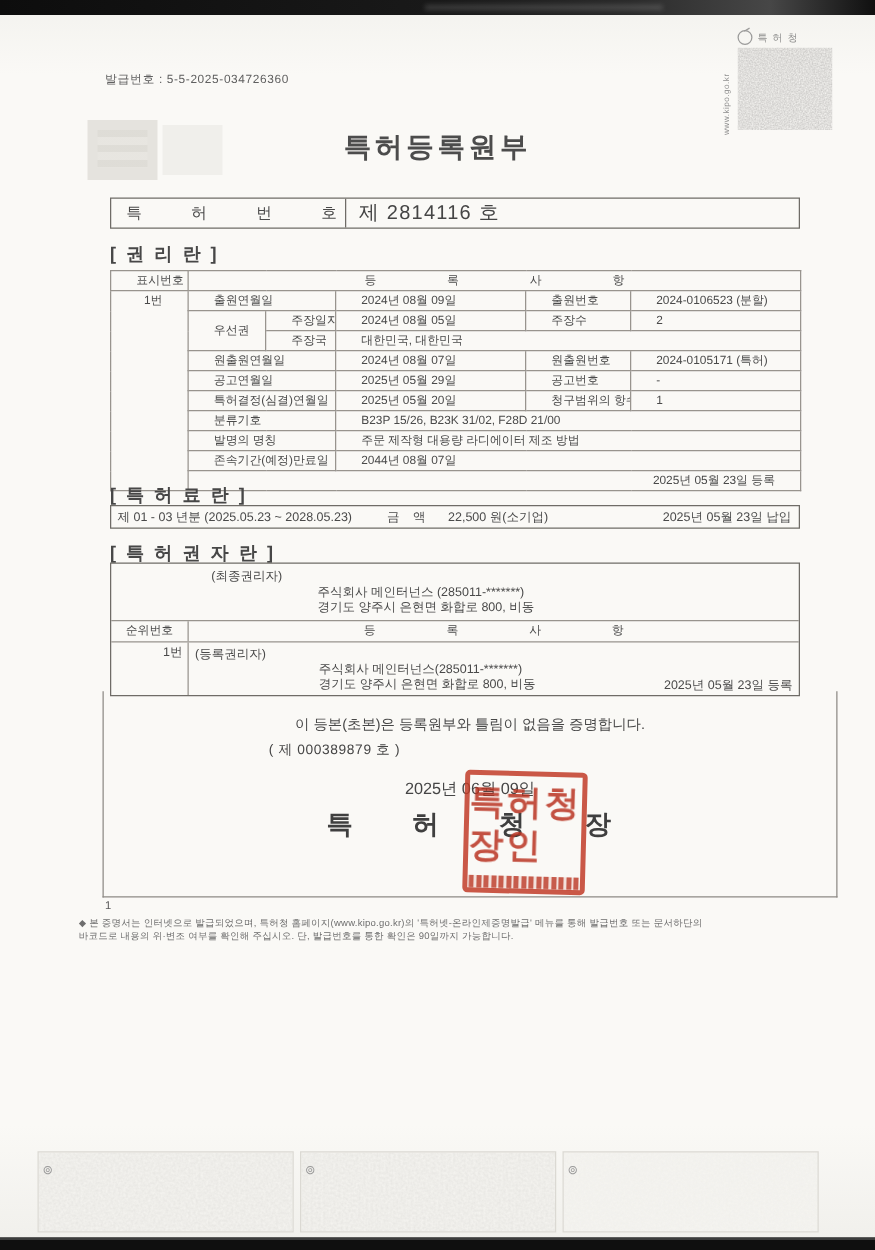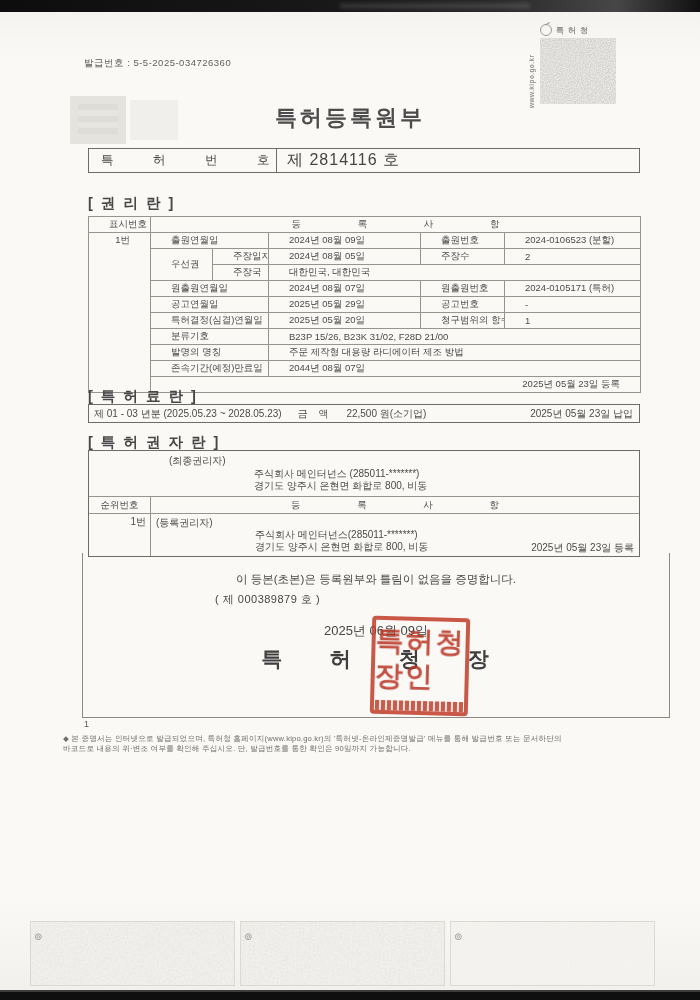--- a/index.html
+++ b/index.html
@@ -12,41 +12,41 @@
   .topbar { position:absolute; top:0; left:0; width:700px; height:12px;
             background:linear-gradient(90deg,#0d0d0d 0%,#191919 50%,#2b2b2b 72%,#474747 88%,#101010 100%); }
   .topbar::after { content:""; position:absolute; left:340px; top:4px; width:190px; height:4px;
                    background:rgba(255,255,255,.16); filter:blur(2px); }
   .bottombar { position:absolute; bottom:0; left:0; width:700px; height:8px; background:#0f0f0f;
                border-top:2px solid #3c3c3c; }
 
   .issue-no { position:absolute; left:84px; top:57px; font-size:9.5px; letter-spacing:.5px; color:#606060; }
 
   
-  .kipo-block { position:absolute; left:524px; top:20px; width:100px; height:90px;font-weight:bold; }
+  .kipo-block { position:absolute; left:574px; top:20px; width:100px; height:90px; }
   .kipo-head { position:absolute; left:16px; top:4px; display:flex; align-items:center; gap:4px; opacity:.75; }
   .kipo-logo-icon { width:10px; height:10px; border:1.5px solid #7d7d7d; border-radius:50%; position:relative; }
   .kipo-logo-icon::after { content:""; position:absolute; left:5px; top:-2px; width:5px; height:4px;
                            border-top:1.5px solid #7d7d7d; transform:rotate(-30deg); }
   .kipo-name { font-size:8px; letter-spacing:4px; color:#6d6d6d; }
   .kipo-url { position:absolute; left:4px; top:16px; height:72px; writing-mode:vertical-rl;
               transform:rotate(180deg); font-size:6.5px; color:#8f8f8f; letter-spacing:.4px; }
   .kipo-noise { position:absolute; left:16px; top:18px; width:76px; height:66px; overflow:hidden; }
 
   
   .wm1 { position:absolute; left:70px; top:96px; width:56px; height:48px; background:#e5e3de; }
   .wm1::after { content:""; position:absolute; left:8px; top:8px; right:8px; bottom:10px;
                 background:repeating-linear-gradient(180deg,#dddbd5 0 6px,#e8e6e1 6px 12px); opacity:.8; }
   .wm2 { position:absolute; left:130px; top:100px; width:48px; height:40px; background:#f0efeb; }
 
   .doc-title { position:absolute; left:0; top:103px; width:700px; text-align:center;
                font-size:22px; font-weight:600; letter-spacing:3px; color:#4c4c4c; }
 
   
-  .pn-table { position:absolute; left:88px; top:148px; width:552px; height:25px;
+  .pn-table { position:absolute; left:88px; top:158px; width:552px; height:25px;
               border:1.5px solid #6f6c67; display:flex; box-sizing:border-box; }
   .pn-label { width:188px; border-right:1.5px solid #6f6c67; font-size:12.5px; color:#4a4a4a;
               display:flex; align-items:center; padding-left:12px; word-spacing:36px; box-sizing:border-box; }
   .pn-value { flex:1; font-size:16px; display:flex; align-items:center; padding-left:10px; letter-spacing:1px; }
 
   .sec-title { position:absolute; left:88px; font-size:14.5px; font-weight:700;
                letter-spacing:2px; color:#474747; white-space:nowrap; }
 
   
   table.grid { position:absolute; left:88px; top:216px; width:552px; border-collapse:collapse;
@@ -56,21 +56,21 @@
   .c { text-align:center; }
   .spread { word-spacing:54px; }
   .rowno { vertical-align:top; text-align:right; padding-right:4px; }
   .rt { text-align:right; padding-right:6px; }
 
   
   .fee-row { position:absolute; left:88px; top:404px; width:552px; height:19px;
              border:1.3px solid #6f6c67; box-sizing:border-box; display:flex; align-items:center;
              font-size:10px; color:#4a4a4a; white-space:nowrap; }
   .fee-row .p1 { margin-left:5px; }
-  .fee-row .p2 { margin-left:16px; word-spacing:8px; }
+  .fee-row .p2 { margin-left:28px; word-spacing:8px; }
   .fee-row .p3 { margin-left:18px; }
   .fee-row .p4 { margin-left:auto; margin-right:6px; }
 
   
   .owner-table { position:absolute; left:88px; top:450px; width:552px; border:1.5px solid #6f6c67;
                  box-sizing:border-box; font-size:10px; color:#4a4a4a; }
   .ow-rowA { position:relative; height:45px; border-bottom:1px solid #98948e; }
   .ow-final-label { position:absolute; left:80px; top:3px; }
   .ow-final-name  { position:absolute; left:165px; top:16px; }
   .ow-final-addr  { position:absolute; left:165px; top:28px; }

